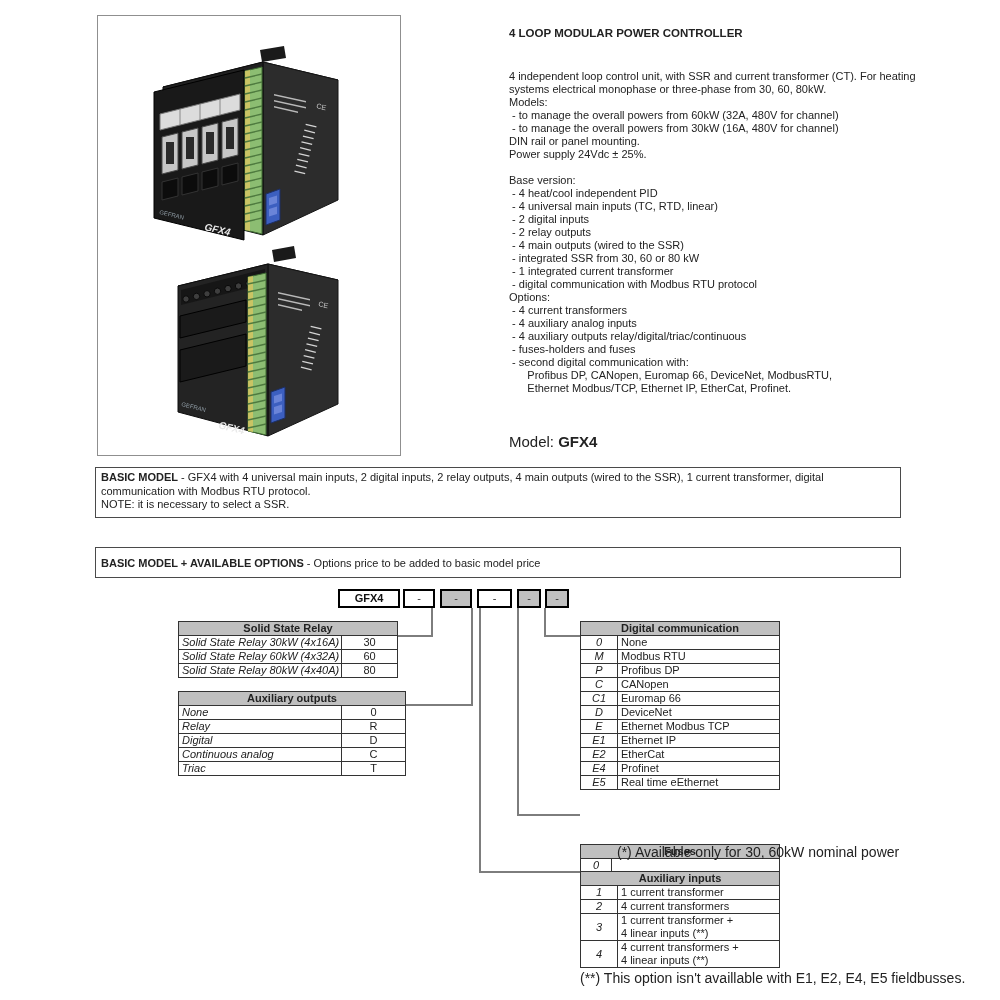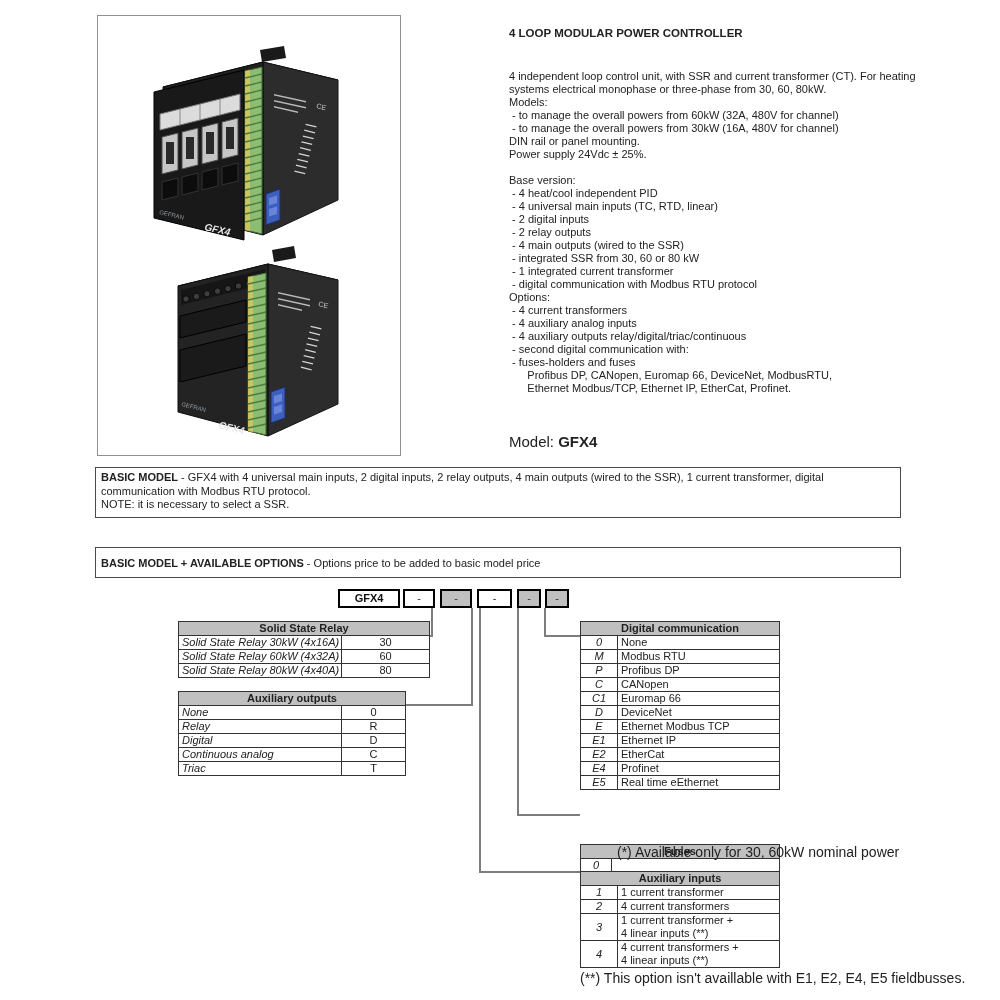--- a/index.html
+++ b/index.html
@@ -241,22 +241,22 @@
       <div class="tline"> - 2 digital inputs</div>
       <div class="tline"> - 2 relay outputs</div>
       <div class="tline"> - 4 main outputs (wired to the SSR)</div>
       <div class="tline"> - integrated SSR from 30, 60 or 80 kW</div>
       <div class="tline"> - 1 integrated current transformer</div>
       <div class="tline"> - digital communication with Modbus RTU protocol</div>
       <div class="tline">Options:</div>
       <div class="tline"> - 4 current transformers</div>
       <div class="tline"> - 4 auxiliary analog inputs</div>
       <div class="tline"> - 4 auxiliary outputs relay/digital/triac/continuous</div>
+      <div class="tline"> - fuses-holders and fuses</div>
       <div class="tline"> - second digital communication with:</div>
-      <div class="tline"> - fuses-holders and fuses</div>
       <div class="tline">      Profibus DP, CANopen, Euromap 66, DeviceNet, ModbusRTU,</div>
       <div class="tline">      Ethernet Modbus/TCP, Ethernet IP, EtherCat, Profinet.</div>
     </div>
   <div class="abs model-line">
     <span>Model:</span>
     <b>GFX4</b>
   </div>
 
   <div class="abs bbox basic1">
     <div><span class="b">BASIC MODEL</span><span> - GFX4 with 4 universal main inputs, 2 digital inputs, 2 relay outputs, 4 main outputs (wired to the SSR), 1 current transformer, digital communication with Modbus RTU protocol.</span></div>
@@ -277,21 +277,21 @@
   <div class="hline" style="left:398px;top:635px;width:35px;"></div>
   <div class="vline" style="left:471px;top:608px;height:98px;"></div>
   <div class="hline" style="left:398px;top:704px;width:75px;"></div>
   <div class="vline" style="left:479px;top:608px;height:265px;"></div>
   <div class="hline" style="left:479px;top:871px;width:101px;"></div>
   <div class="vline" style="left:517px;top:608px;height:208px;"></div>
   <div class="hline" style="left:517px;top:814px;width:63px;"></div>
   <div class="vline" style="left:544px;top:608px;height:29px;"></div>
   <div class="hline" style="left:544px;top:635px;width:36px;"></div>
 
-  <div class="otable" style="left:178px;top:621px;width:252px;">
+  <div class="otable" style="left:178px;top:621px;width:220px;">
       <div class="thead">Solid State Relay</div>
       <div class="trow">
         <div class="tcell c0" style="width: 163px;">
           <div>Solid State Relay 30kW (4x16A)</div>
         </div>
         <div class="tcell c1 code">
           <div>30</div>
         </div>
       </div>
       <div class="trow">

